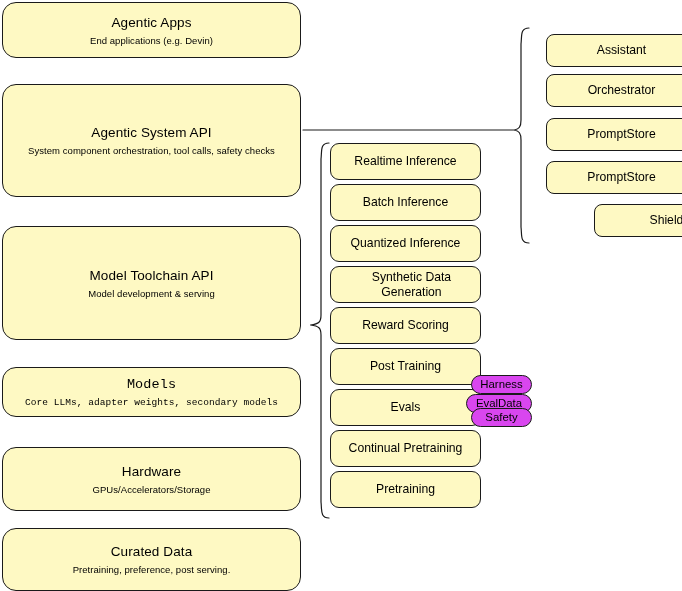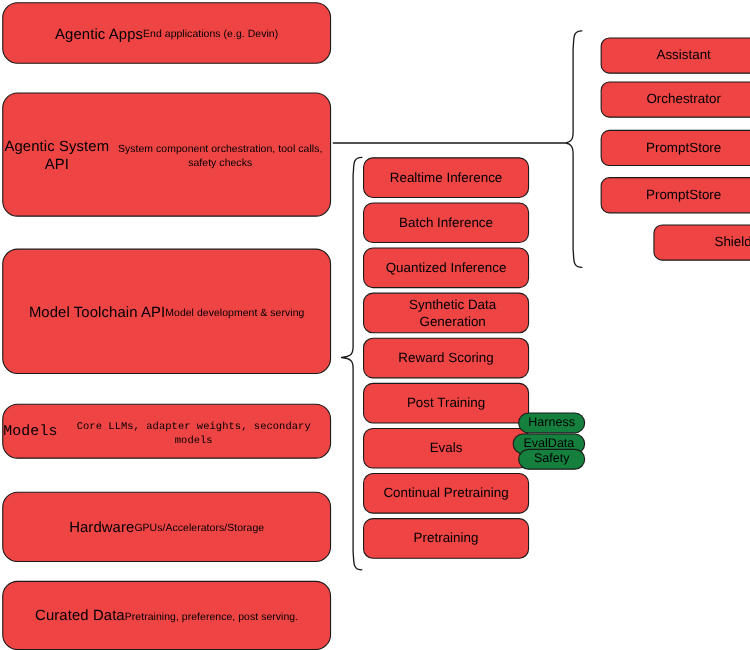--- a/index.html
+++ b/index.html
@@ -18,24 +18,24 @@
   #diagram {
     position: absolute;
     left: 0;
     top: 0;
     width: 682px;
     height: 591px;
   }
   .node {
     position: absolute;
     box-sizing: border-box;
-    background: #ef4444;
+    background: #fef9c3;
     border: 1.2px solid #1a1a1a;
     display: flex;
-    flex-direction: row;
+    flex-direction: column;
     align-items: center;
     justify-content: center;
     text-align: center;
   }
   
   .layer {
     border-radius: 14px;
     left: 2px;
     width: 299px;
   }
@@ -68,21 +68,21 @@
     width: 151px;
     height: 33px;
     border-radius: 8px;
   }
   .right .title { font-size: 12.2px; }
 
   
   .pill {
     position: absolute;
     box-sizing: border-box;
-    background: #15803d;
+    background: #d946ef;
     border: 1.2px solid #1a1a1a;
     border-radius: 11px;
     height: 19px;
     display: flex;
     align-items: center;
     justify-content: center;
     font-size: 11.4px;
     line-height: 13px;
     z-index: 5;
   }

